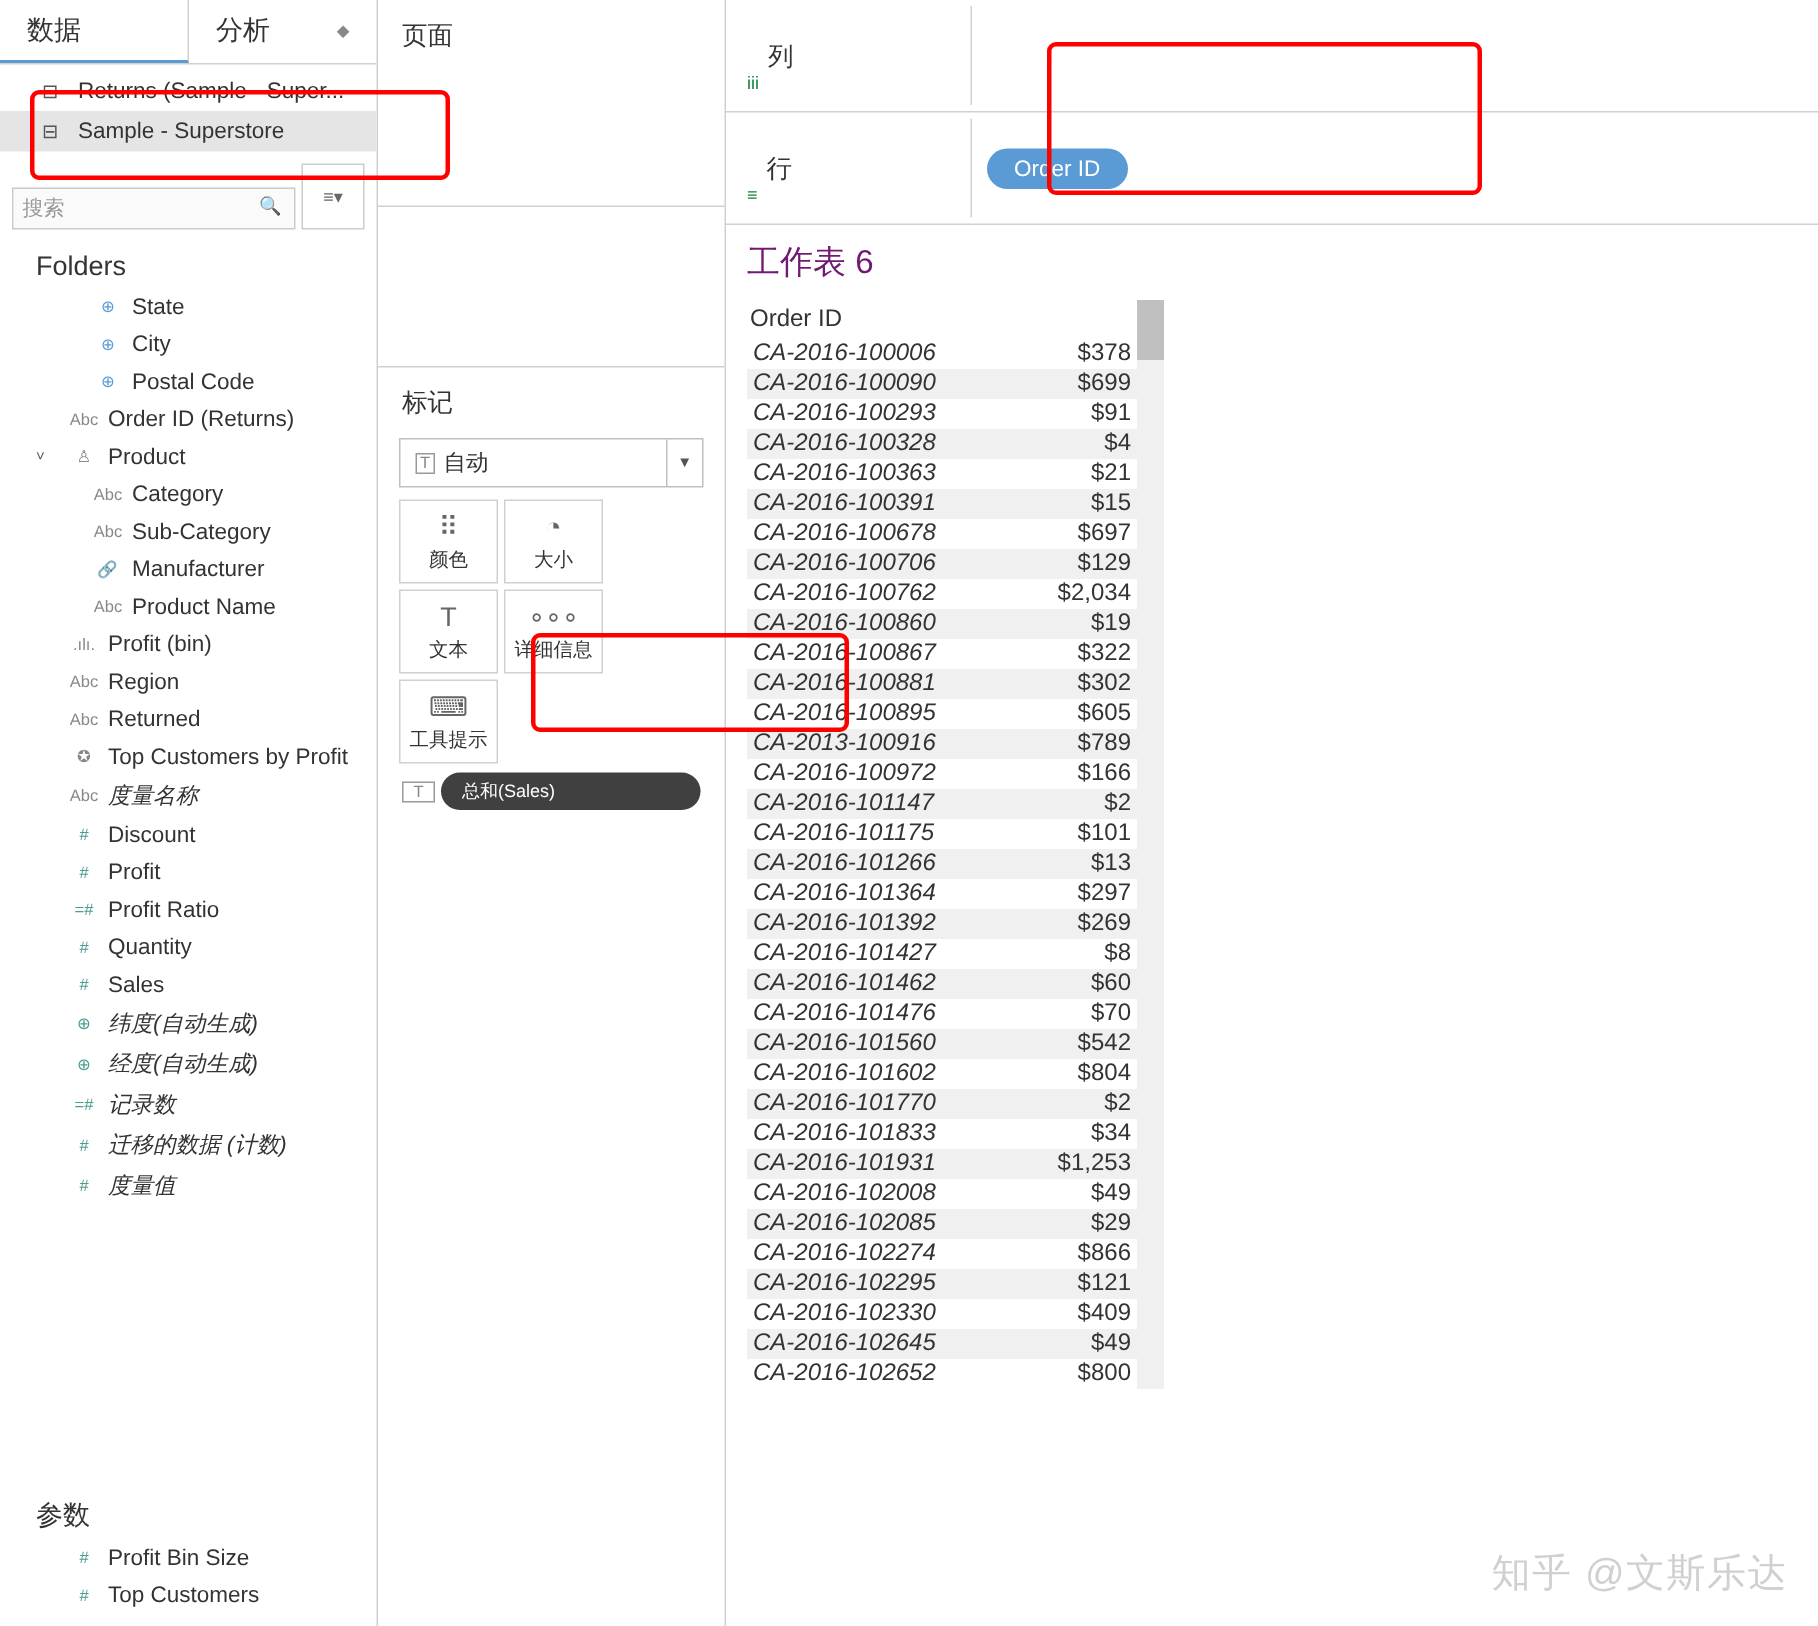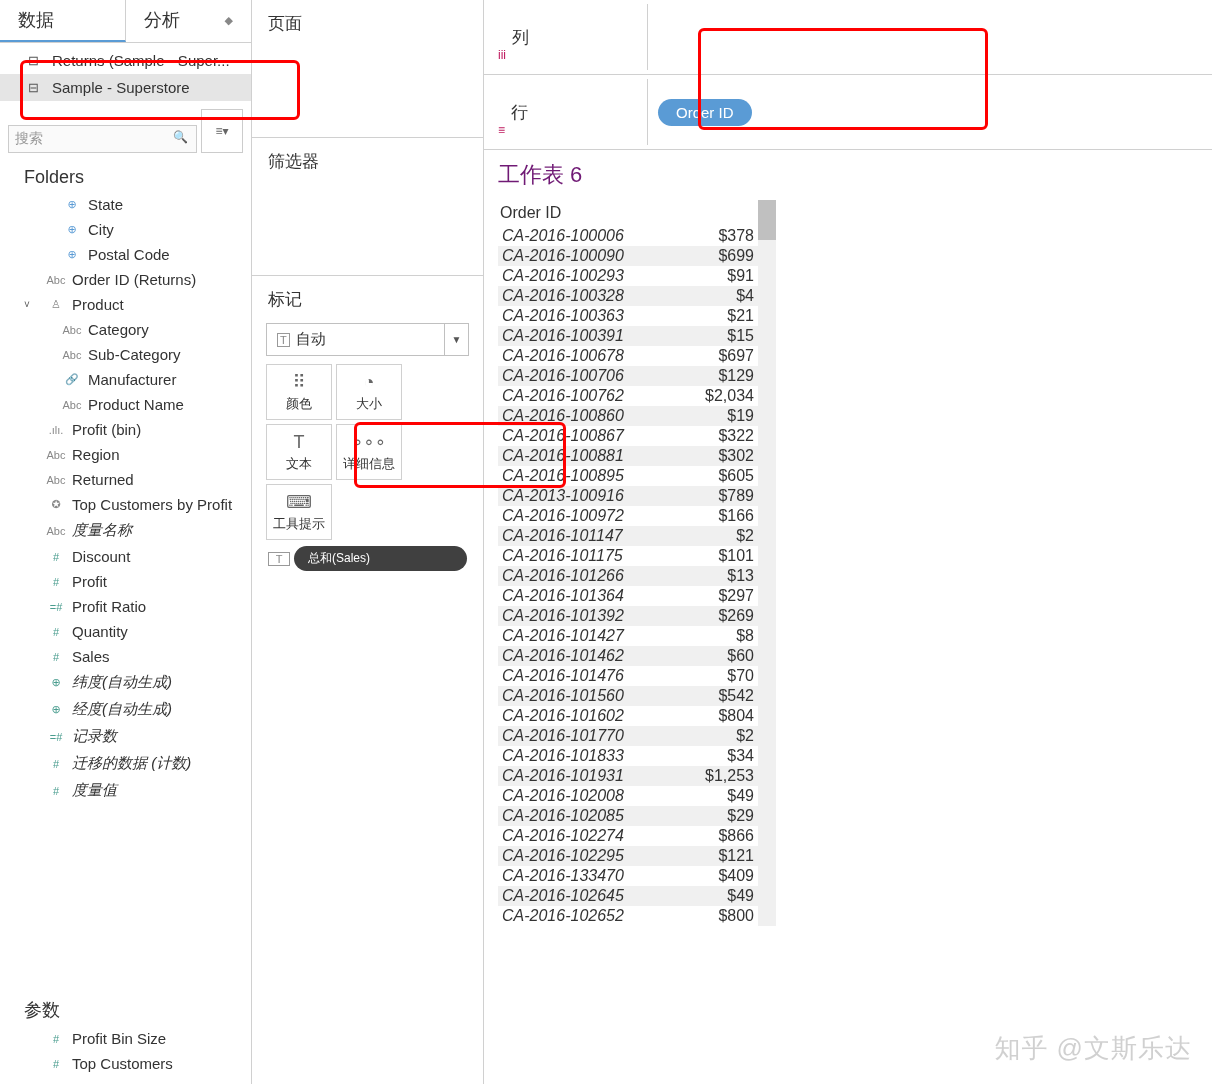--- a/index.html
+++ b/index.html
@@ -58,21 +58,21 @@
 .mark-btn-label { font-size: 13px; }
 
 .mark-pill-row { display: flex; align-items: center; padding: 6px 6px; gap: 4px; }
 .mark-pill-icon { width: 22px; font-size: 11px; color: #888; border: 1px solid #ccc; padding: 2px; text-align: center; }
 .mark-pill { flex: 1; background: #404040; color: #fff; padding: 4px 14px; border-radius: 14px; font-size: 12px; }
 
 
 .right { flex: 1; display: flex; flex-direction: column; overflow: hidden; }
 .shelf-row { display: flex; align-items: center; border-bottom: 1px solid #d0d0d0; min-height: 42px; padding: 4px 0; }
 .shelf-label { width: 164px; padding: 8px 14px; font-size: 17px; border-right: 1px solid #d0d0d0; display: flex; align-items: center; gap: 6px; }
-.shelf-label-icon { font-size: 12px; color: #be185d; margin-top: 36px; }
+.shelf-label-icon { font-size: 12px; color: #15803d; margin-top: 36px; }
 .shelf-content { flex: 1; padding: 4px 10px; display: flex; align-items: center; }
 .pill { background: #5a9bd5; color: #fff; padding: 5px 18px; border-radius: 16px; font-size: 15px; }
 
 .viz-area { flex: 1; display: flex; overflow: hidden; }
 .viz-main { flex: 1; padding: 10px 14px; overflow: hidden; }
 .viz-title { font-size: 22px; color: #701a75; margin-bottom: 10px; }
 .table-header { font-size: 16px; padding: 4px 2px; }
 .data-table { width: 260px; }
 .data-row { display: flex; font-size: 16px; padding: 1px 4px; }
 .data-row:nth-child(even) { background: #f0f0f0; }
@@ -222,21 +222,20 @@
       </div>
     </div>
 </div>
 
 <div class="middle">
   <div class="shelf-section">
     <div class="shelf-title">页面</div>
     <div class="shelf-body"></div>
   </div>
   <div class="shelf-section">
-    <div class="shelf-title">筛选器</div>
     <div class="shelf-body"></div>
   </div>
   <div class="shelf-section" style="flex:1; border-bottom:none;">
     <div class="shelf-title">标记</div>
     <div class="marks-dropdown">
       <div class="marks-dropdown-main">
           <span class="t-icon">T</span>
           <span>自动</span>
         </div>
       <div class="marks-dropdown-arrow">▼</div>
@@ -416,21 +415,21 @@
               </div>
               <div class="data-row">
                 <div class="data-cell-id">CA-2016-102274</div>
                 <div class="data-cell-val">$866</div>
               </div>
               <div class="data-row">
                 <div class="data-cell-id">CA-2016-102295</div>
                 <div class="data-cell-val">$121</div>
               </div>
               <div class="data-row">
-                <div class="data-cell-id">CA-2016-133470</div>
+                <div class="data-cell-id">CA-2016-102330</div>
                 <div class="data-cell-val">$409</div>
               </div>
               <div class="data-row">
                 <div class="data-cell-id">CA-2016-102645</div>
                 <div class="data-cell-val">$49</div>
               </div>
               <div class="data-row">
                 <div class="data-cell-id">CA-2016-102652</div>
                 <div class="data-cell-val">$800</div>
               </div>

